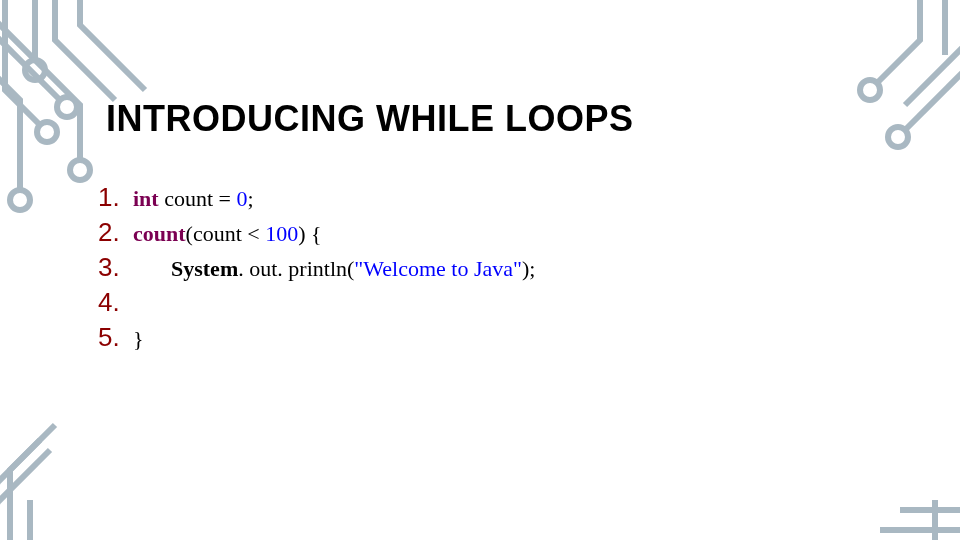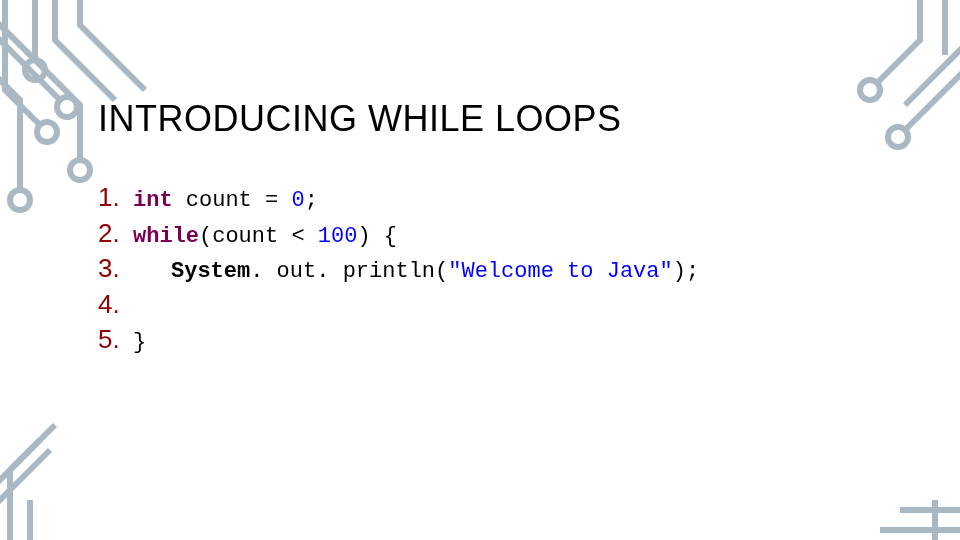--- a/index.html
+++ b/index.html
@@ -20,25 +20,25 @@
     position: absolute;
     top: 0;
     left: 0;
     width: 960px;
     height: 540px;
     pointer-events: none;
   }
   .title {
     position: absolute;
     top: 98px;
-    left: 98px;
+    left: 106px;
     font-size: 36px;
     letter-spacing: 0.5px;
     color: #000;
-    font-weight: 400;
+    font-weight: 700;
   }
   .code-block {
     position: absolute;
     top: 180px;
     left: 98px;
     right: 60px;
   }
   .code-line {
     display: flex;
     align-items: baseline;
@@ -46,21 +46,21 @@
     line-height: 1.35;
   }
   .ln {
     font-family: Arial, Helvetica, sans-serif;
     font-size: 26px;
     color: #8B0000;
     width: 35px;
     text-align: left;
   }
   .code {
-    font-family: Liberation Mono, monospace;
+    font-family: Liberation Serif, serif;
     font-size: 22px;
     color: #000;
     white-space: pre;
   }
   .code .kw { color: #7b0052; font-weight: bold; }
   .code .num { color: #0000ff; }
   .code .str { color: #0000ff; }
   .code .indent { display:inline-block; width: 38px; }
   .code .cls { font-weight: bold; }
 </style>
@@ -107,21 +107,21 @@
 
   <div class="code-block">
 
     <div class="code-line">
       <span class="ln">1.</span>
       <span class="code"><span class="kw">int</span><span> count = </span><span class="num">0</span><span>;</span></span>
     </div>
 
     <div class="code-line">
       <span class="ln">2.</span>
-      <span class="code"><span class="kw">while</span><span>(count &lt; </span><span class="num">100</span><span>) {</span></span>
+      <span class="code"><span class="kw">count</span><span>(count &lt; </span><span class="num">100</span><span>) {</span></span>
     </div>
 
     <div class="code-line">
       <span class="ln">3.</span>
       <span class="code"><span class="indent"></span><span class="cls">System</span><span>. out. println(</span><span class="str">"Welcome to Java"</span><span>);</span></span>
     </div>
 
     <div class="code-line">
       <span class="ln">4.</span>
     </div>

